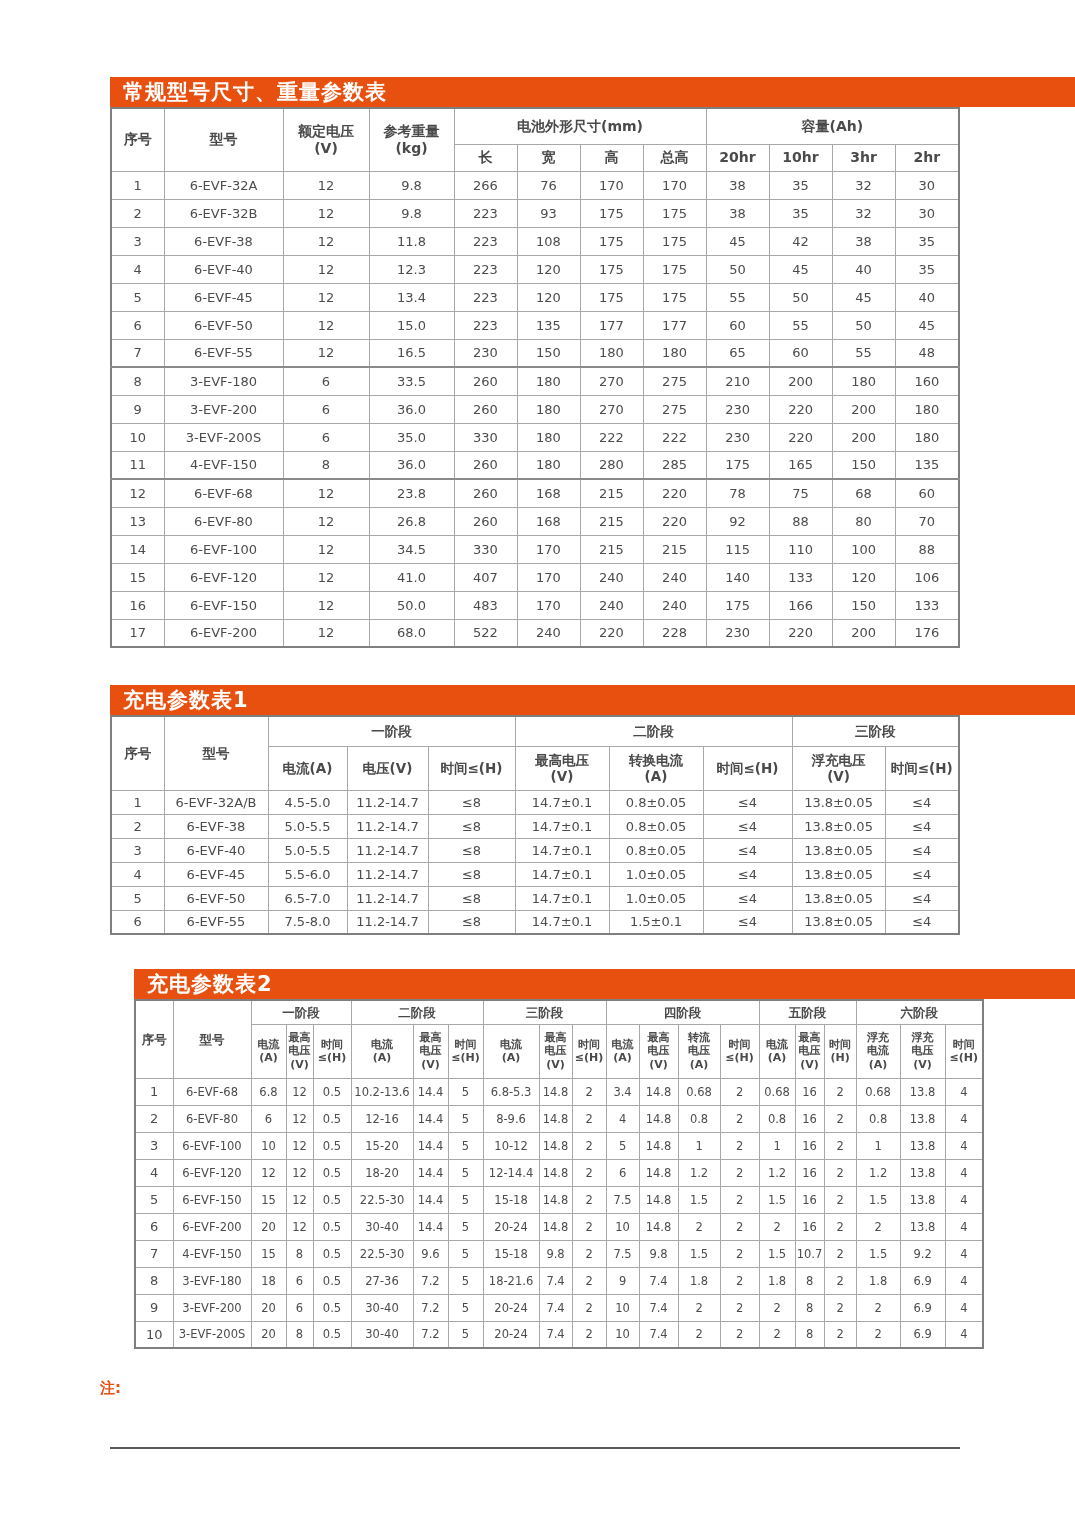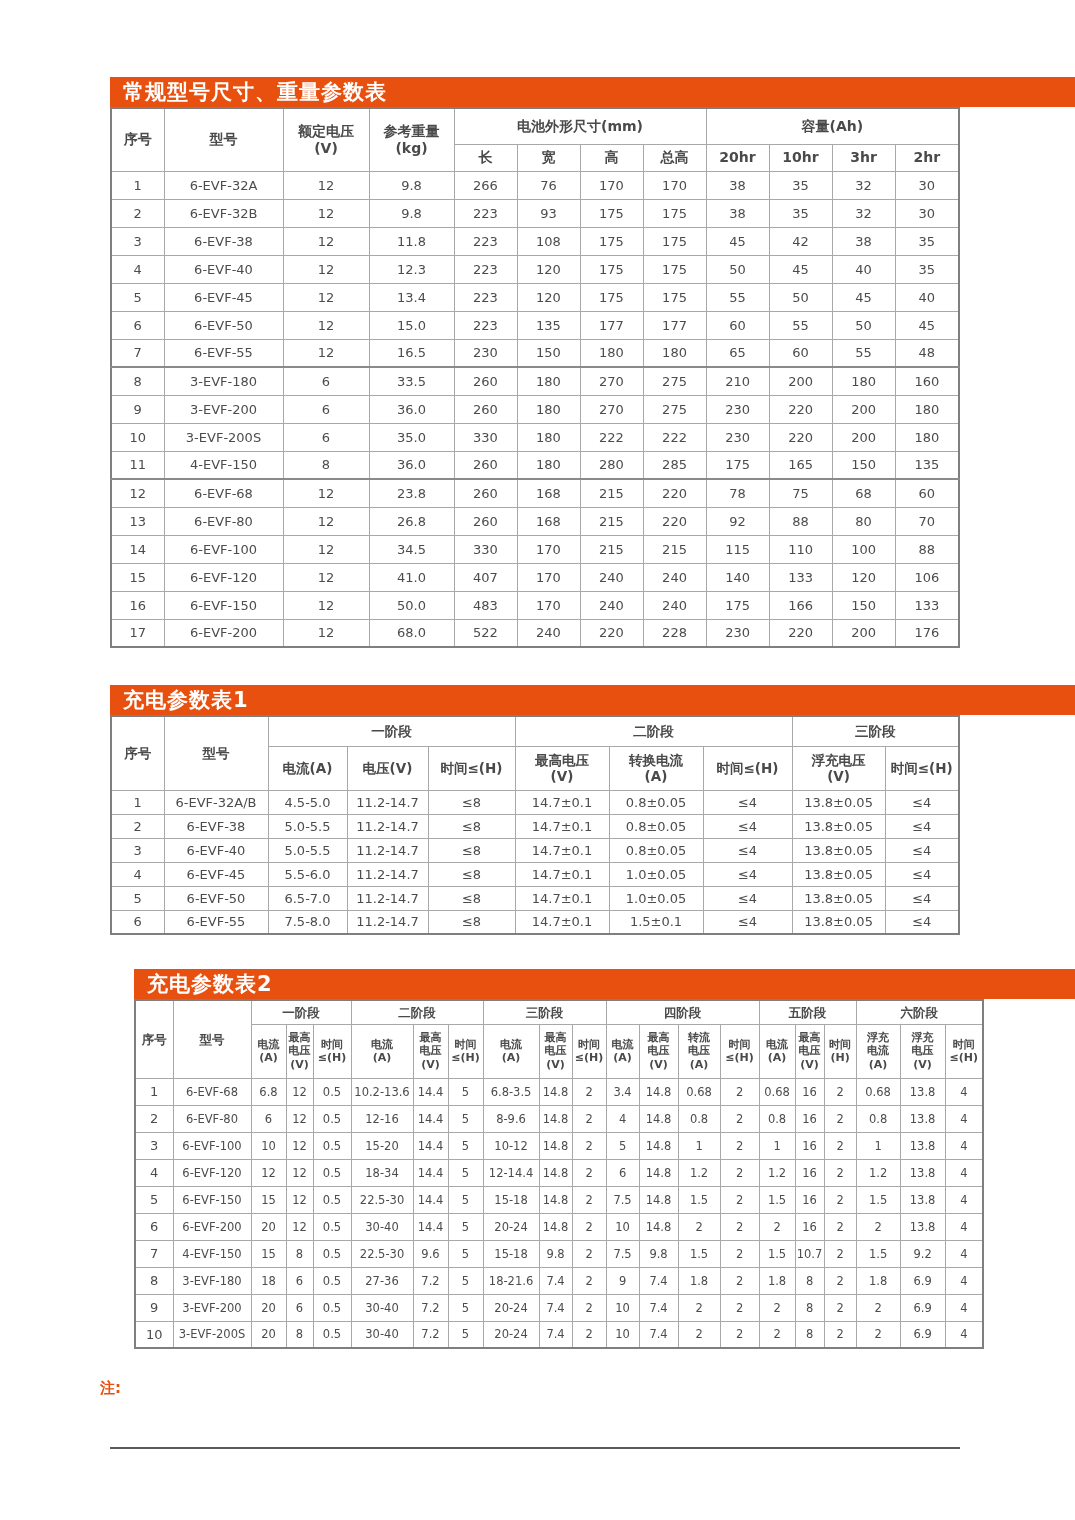--- a/index.html
+++ b/index.html
@@ -554,21 +554,21 @@
     <tbody>
         <tr>
           <td>1</td>
           <td>6-EVF-68</td>
           <td>6.8</td>
           <td>12</td>
           <td>0.5</td>
           <td>10.2-13.6</td>
           <td>14.4</td>
           <td>5</td>
-          <td>6.8-3.5</td>
+          <td>6.8-5.3</td>
           <td>14.8</td>
           <td>2</td>
           <td>3.4</td>
           <td>14.8</td>
           <td>0.68</td>
           <td>2</td>
           <td>0.68</td>
           <td>16</td>
           <td>2</td>
           <td>0.68</td>
@@ -620,21 +620,21 @@
           <td>1</td>
           <td>13.8</td>
           <td>4</td>
         </tr>
         <tr>
           <td>4</td>
           <td>6-EVF-120</td>
           <td>12</td>
           <td>12</td>
           <td>0.5</td>
-          <td>18-34</td>
+          <td>18-20</td>
           <td>14.4</td>
           <td>5</td>
           <td>12-14.4</td>
           <td>14.8</td>
           <td>2</td>
           <td>6</td>
           <td>14.8</td>
           <td>1.2</td>
           <td>2</td>
           <td>1.2</td>

